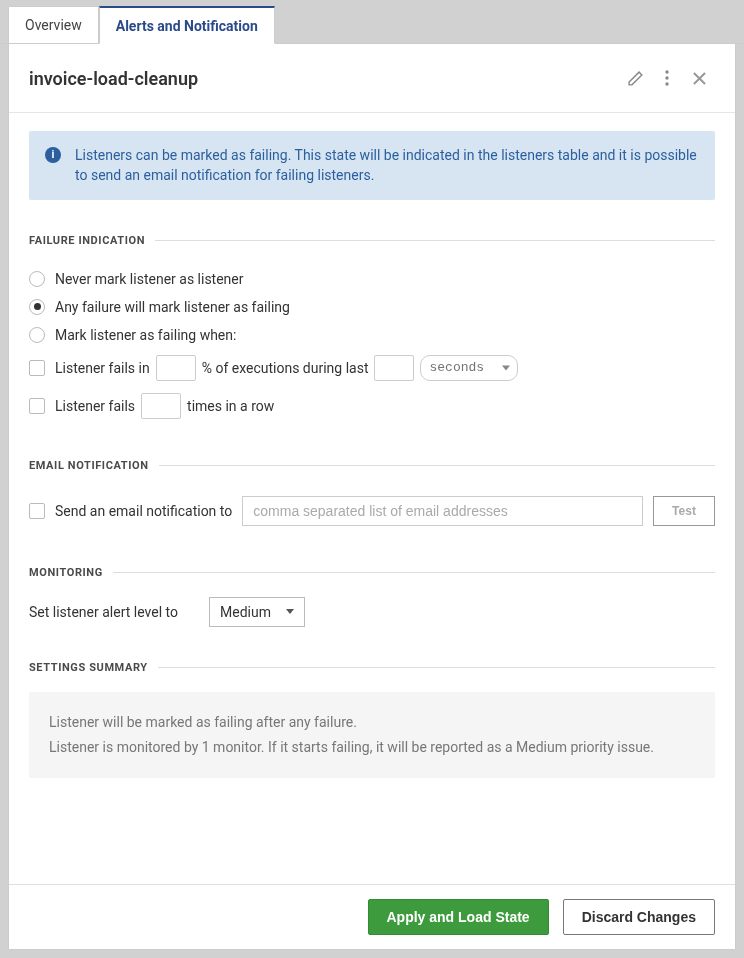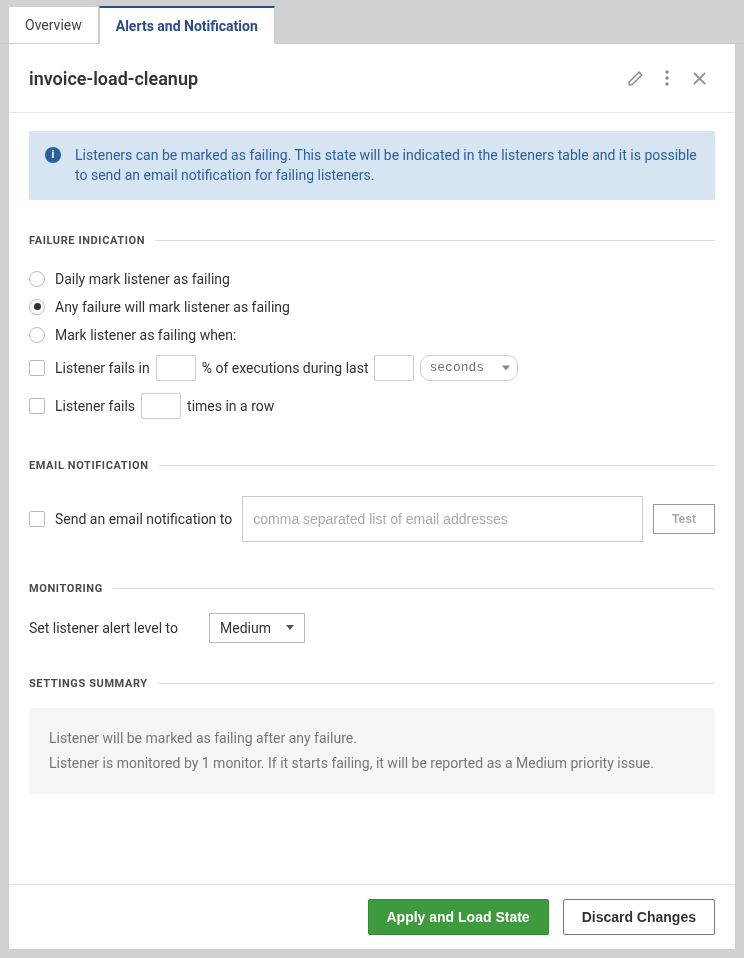--- a/index.html
+++ b/index.html
@@ -213,21 +213,21 @@
   gap: 8px;
   margin-bottom: 18px;
 }
 .field-label {
   width: 172px;
   font-size: 14px;
   color: #333;
 }
 .email-input {
   flex: 1;
-  height: 46px;
+  height: 30px;
   border: 1px solid #ccc;
   padding: 0 10px;
   font-size: 14px;
   color: #333;
 }
 .email-input::placeholder { color: #aaa; }
 .test-btn {
   height: 30px;
   width: 62px;
   border: 1px solid #999;
@@ -375,21 +375,21 @@
       </div>
 
       <div class="section">
         <div class="section-header">
           <div class="section-title">FAILURE INDICATION</div>
           <div class="section-line"></div>
         </div>
 
         <div class="radio-row">
           <div class="radio"></div>
-          <div class="label">Daily mark listener as failing</div>
+          <div class="label">Never mark listener as listener</div>
         </div>
         <div class="radio-row">
           <div class="radio checked"></div>
           <div class="label">Any failure will mark listener as failing</div>
         </div>
         <div class="radio-row">
           <div class="radio"></div>
           <div class="label">Mark listener as failing when:</div>
         </div>
 

